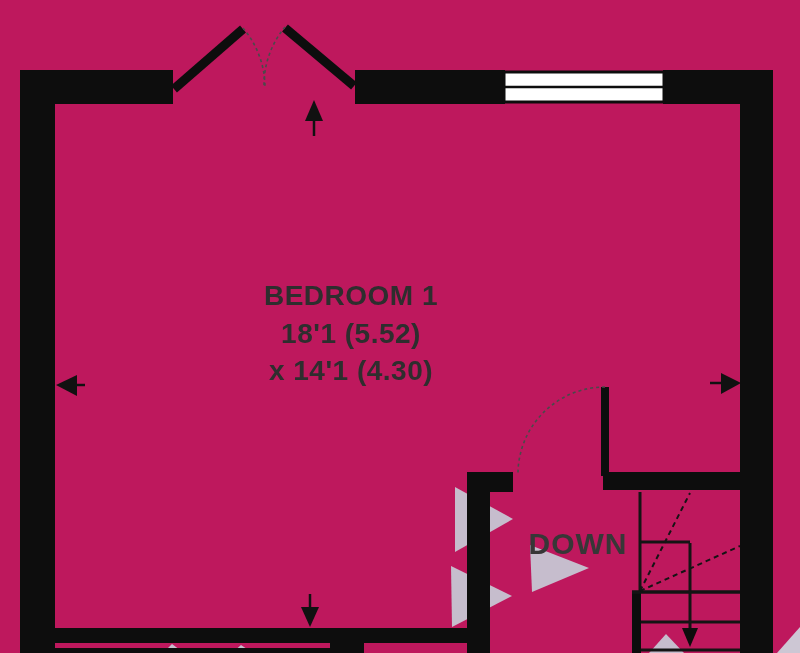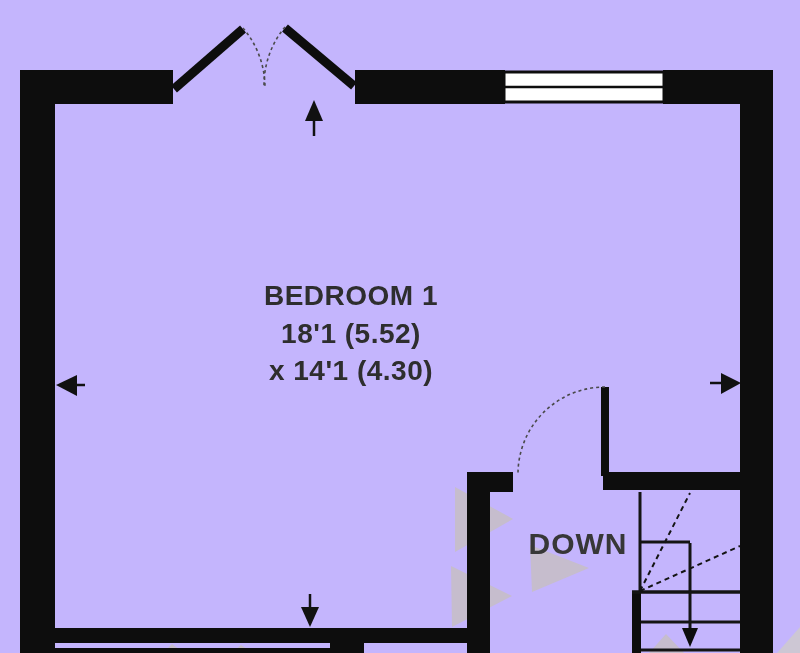--- a/index.html
+++ b/index.html
@@ -4,21 +4,21 @@
 <style>
   html, body {
     margin: 0;
     padding: 0;
     background: #ffffff;
   }
   .canvas {
     position: relative;
     width: 800px;
     height: 653px;
-    background: #c4b5fd;
+    background: #be185d;
     overflow: hidden;
     font-family: "Liberation Sans", sans-serif;
   }
   svg { display: block; }
   text {
     font-family: "Liberation Sans", sans-serif;
     font-weight: 700;
   }
   .room-text { font-size: 28px; letter-spacing: 0.5px; }
   .down-text { font-size: 30px; letter-spacing: 1px; }

